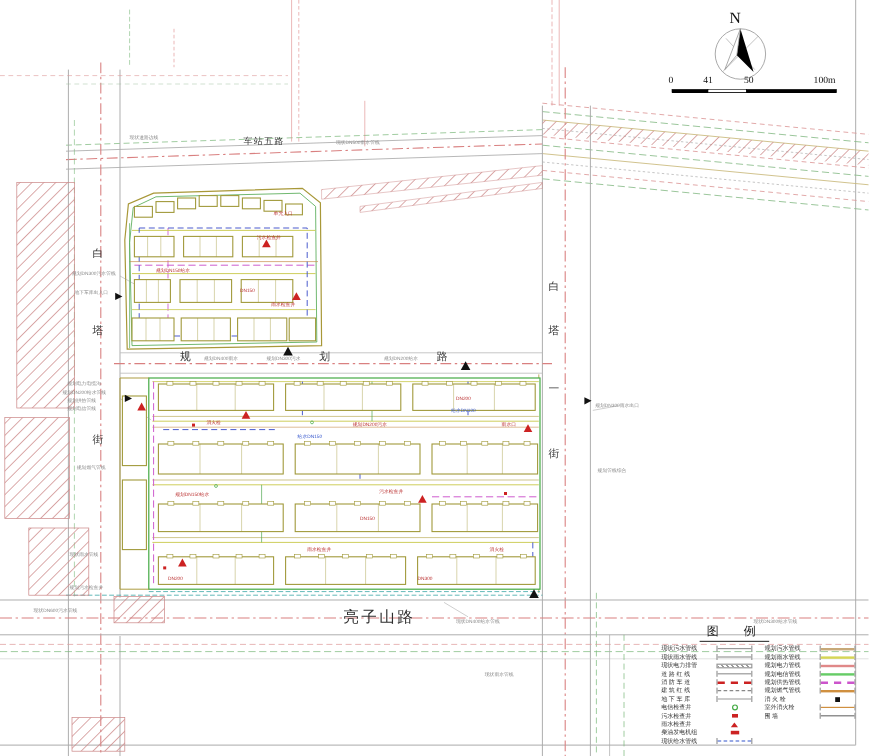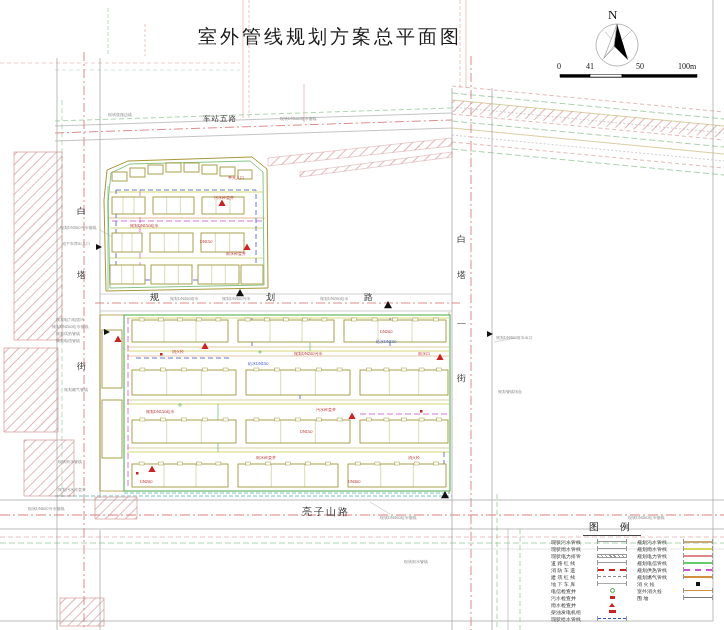--- a/index.html
+++ b/index.html
@@ -328,33 +328,32 @@
         <path d="M617,24 L604,58 L614,46 Z" stroke="#888" stroke-width="0.6" fill="#fff"></path>
       </g>
     <g id="g-scale">
         <line x1="560" y1="77" x2="697" y2="77" stroke="#000" stroke-width="1" fill="none"></line>
         <rect x="560" y="74.5" width="30" height="2.5" stroke="#000" stroke-width="0.5" fill="#000"></rect>
         <rect x="590" y="74.5" width="32" height="2.5" stroke="#000" stroke-width="0.5" fill="#fff"></rect>
         <rect x="622" y="74.5" width="75" height="2.5" stroke="#000" stroke-width="0.5" fill="#000"></rect>
       </g>
   </svg>
 
-  <div class="abs title" style="left:198px;top:27px;">室外管线规划方案总平面图</div>
 
   <div class="abs north-n" style="left:608px;top:8px;">N</div>
 
   <div id="scale-ticks">
       <span class="abs scale-tick" style="left: 557px; top: 63px;">0</span>
       <span class="abs scale-tick" style="left: 586px; top: 63px;">41</span>
-      <span class="abs scale-tick" style="left: 636px; top: 63px;">50</span>
+      <span class="abs scale-tick" style="left: 620px; top: 63px;">50</span>
       <span class="abs scale-tick" style="left: 678px; top: 63px;">100m</span>
     </div>
 
   <div class="abs road-label" style="left:203px;top:116px;font-size:7.5px;letter-spacing:1px;">车站五路</div>
-  <div class="abs road-label" style="left:302px;top:508px;font-size:10px;letter-spacing:2px;color:#2d2d2d;">亮子山路</div>
+  <div class="abs road-label" style="left:286px;top:508px;font-size:13px;letter-spacing:2px;color:#2d2d2d;">亮子山路</div>
   <div id="spread-labels">
       <span class="road-char" style="left: 150px; top: 293px; font-size: 9px;">规</span>
       <span class="road-char" style="left: 266px; top: 293px; font-size: 9px;">划</span>
       <span class="road-char" style="left: 364px; top: 293px; font-size: 9px;">路</span>
       <span class="road-char" style="left: 77px; top: 207px; font-size: 9px;">白</span>
       <span class="road-char" style="left: 77px; top: 271px; font-size: 9px;">塔</span>
       <span class="road-char" style="left: 77px; top: 362px; font-size: 9px;">街</span>
       <span class="road-char" style="left: 457px; top: 235px; font-size: 9px;">白</span>
       <span class="road-char" style="left: 457px; top: 271px; font-size: 9px;">塔</span>
       <span class="road-char" style="left: 457px; top: 320px; font-size: 9px;">一</span>

